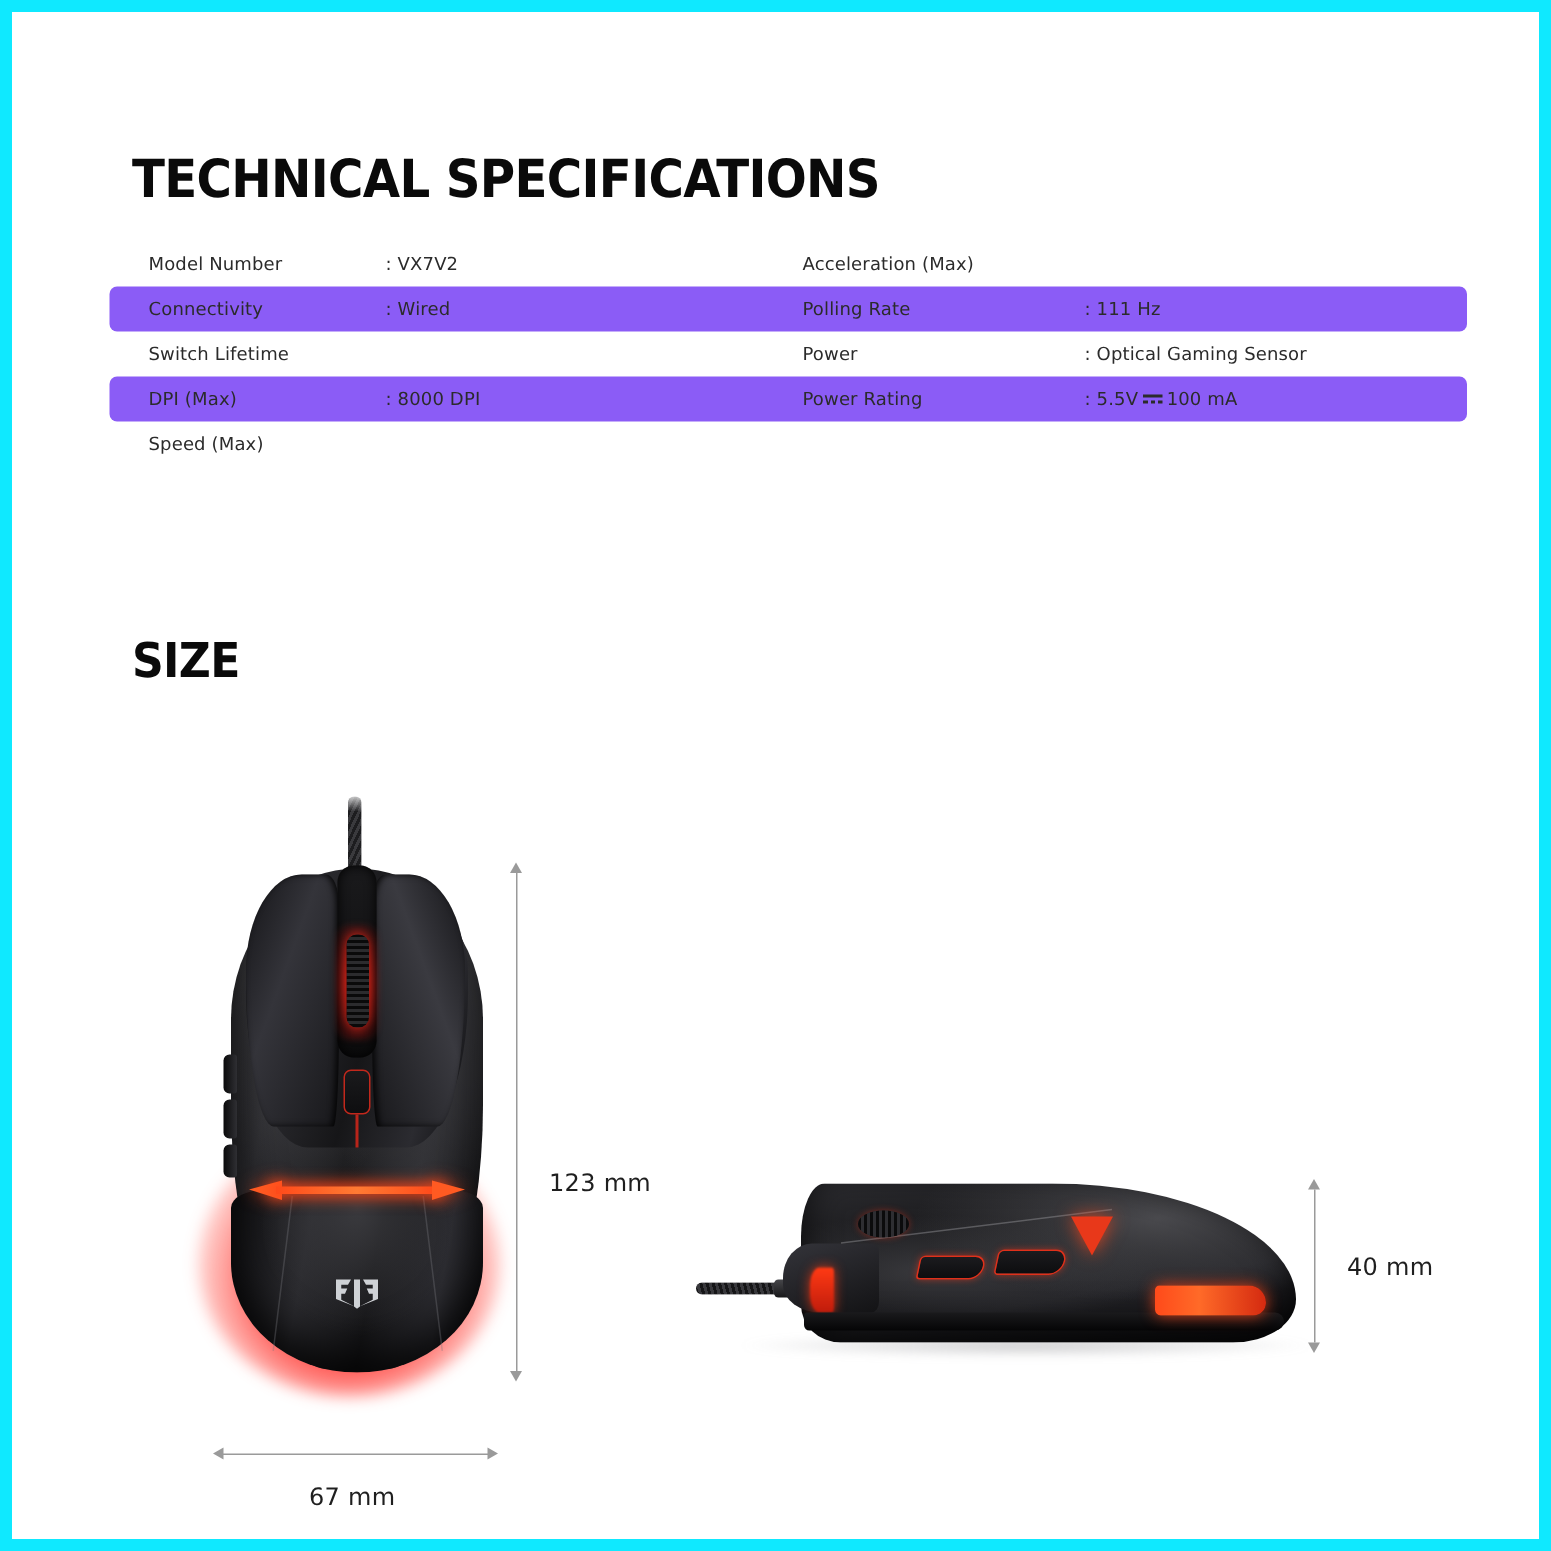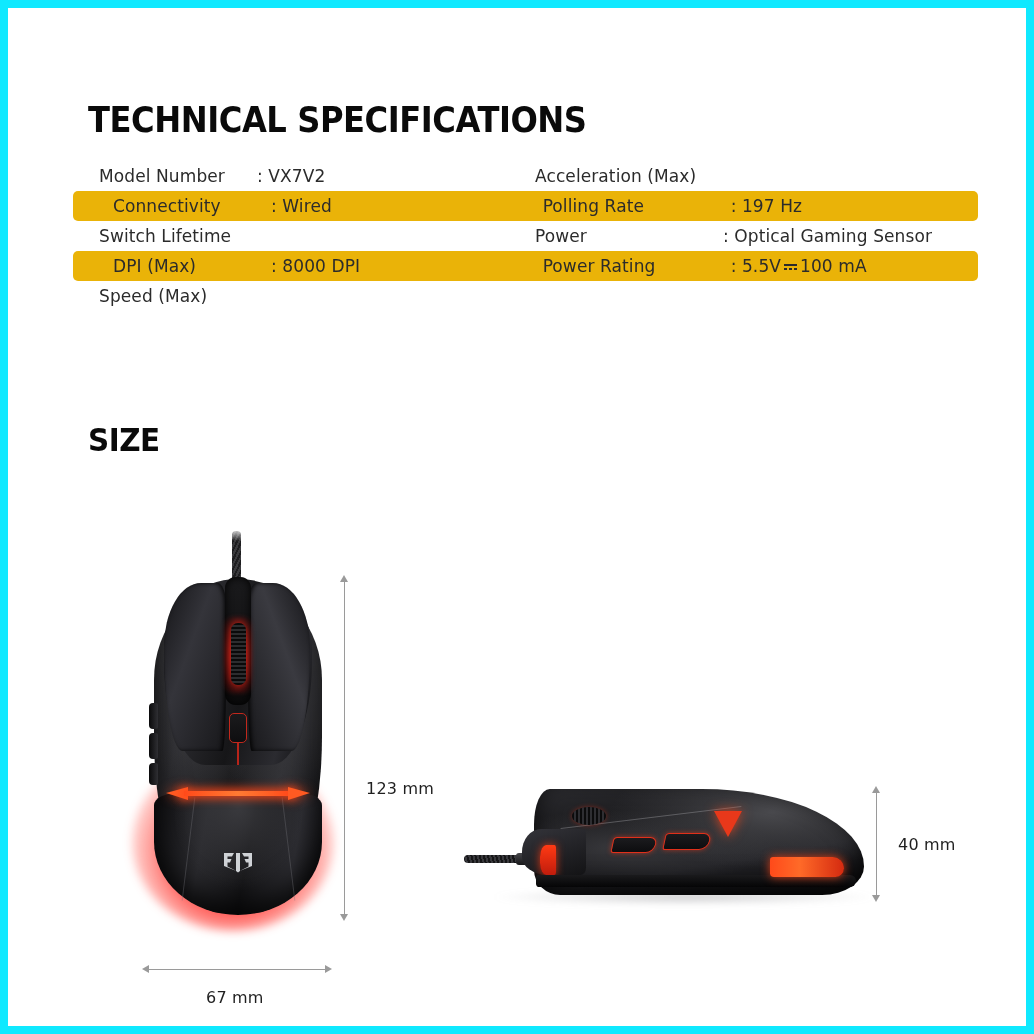--- a/index.html
+++ b/index.html
@@ -36,25 +36,25 @@
     position:absolute;
     left:57px; top:145px;
     width:905px;
   }
   .spec-row{
     display:flex;
     height:30px;
     align-items:center;
     border-radius:5px;
   }
-  .spec-row.alt{ background:#eab308;padding-left:14px; }
+  .spec-row.alt{ background:#8b5cf6; }
   .spec-cell{
     display:flex;
     align-items:center;
-    font-size:17px;
+    font-size:12px;
     color:#2b2b2b;
     font-family:"DejaVu Sans", sans-serif;
     letter-spacing:0.1px;
   }
   .spec-cell.left{ width:452px; padding-left:26px; }
   .spec-cell.right{ width:452px; padding-left:10px; }
   .spec-label{ width:158px; flex:none; }
   .spec-value{ flex:1; }
   .spec-cell.right .spec-label{ width:188px; }
   .dc-symbol{
@@ -385,21 +385,21 @@
         </div>
       </div>
 
       <div class="spec-row alt">
         <div class="spec-cell left">
           <span class="spec-label">Connectivity</span>
           <span class="spec-value">: Wired</span>
         </div>
         <div class="spec-cell right">
           <span class="spec-label">Polling Rate</span>
-          <span class="spec-value">: 197 Hz</span>
+          <span class="spec-value">: 111 Hz</span>
         </div>
       </div>
 
       <div class="spec-row">
         <div class="spec-cell left">
           <span class="spec-label">Switch Lifetime</span>
         </div>
         <div class="spec-cell right">
           <span class="spec-label">Power</span>
           <span class="spec-value">: Optical Gaming Sensor</span>

